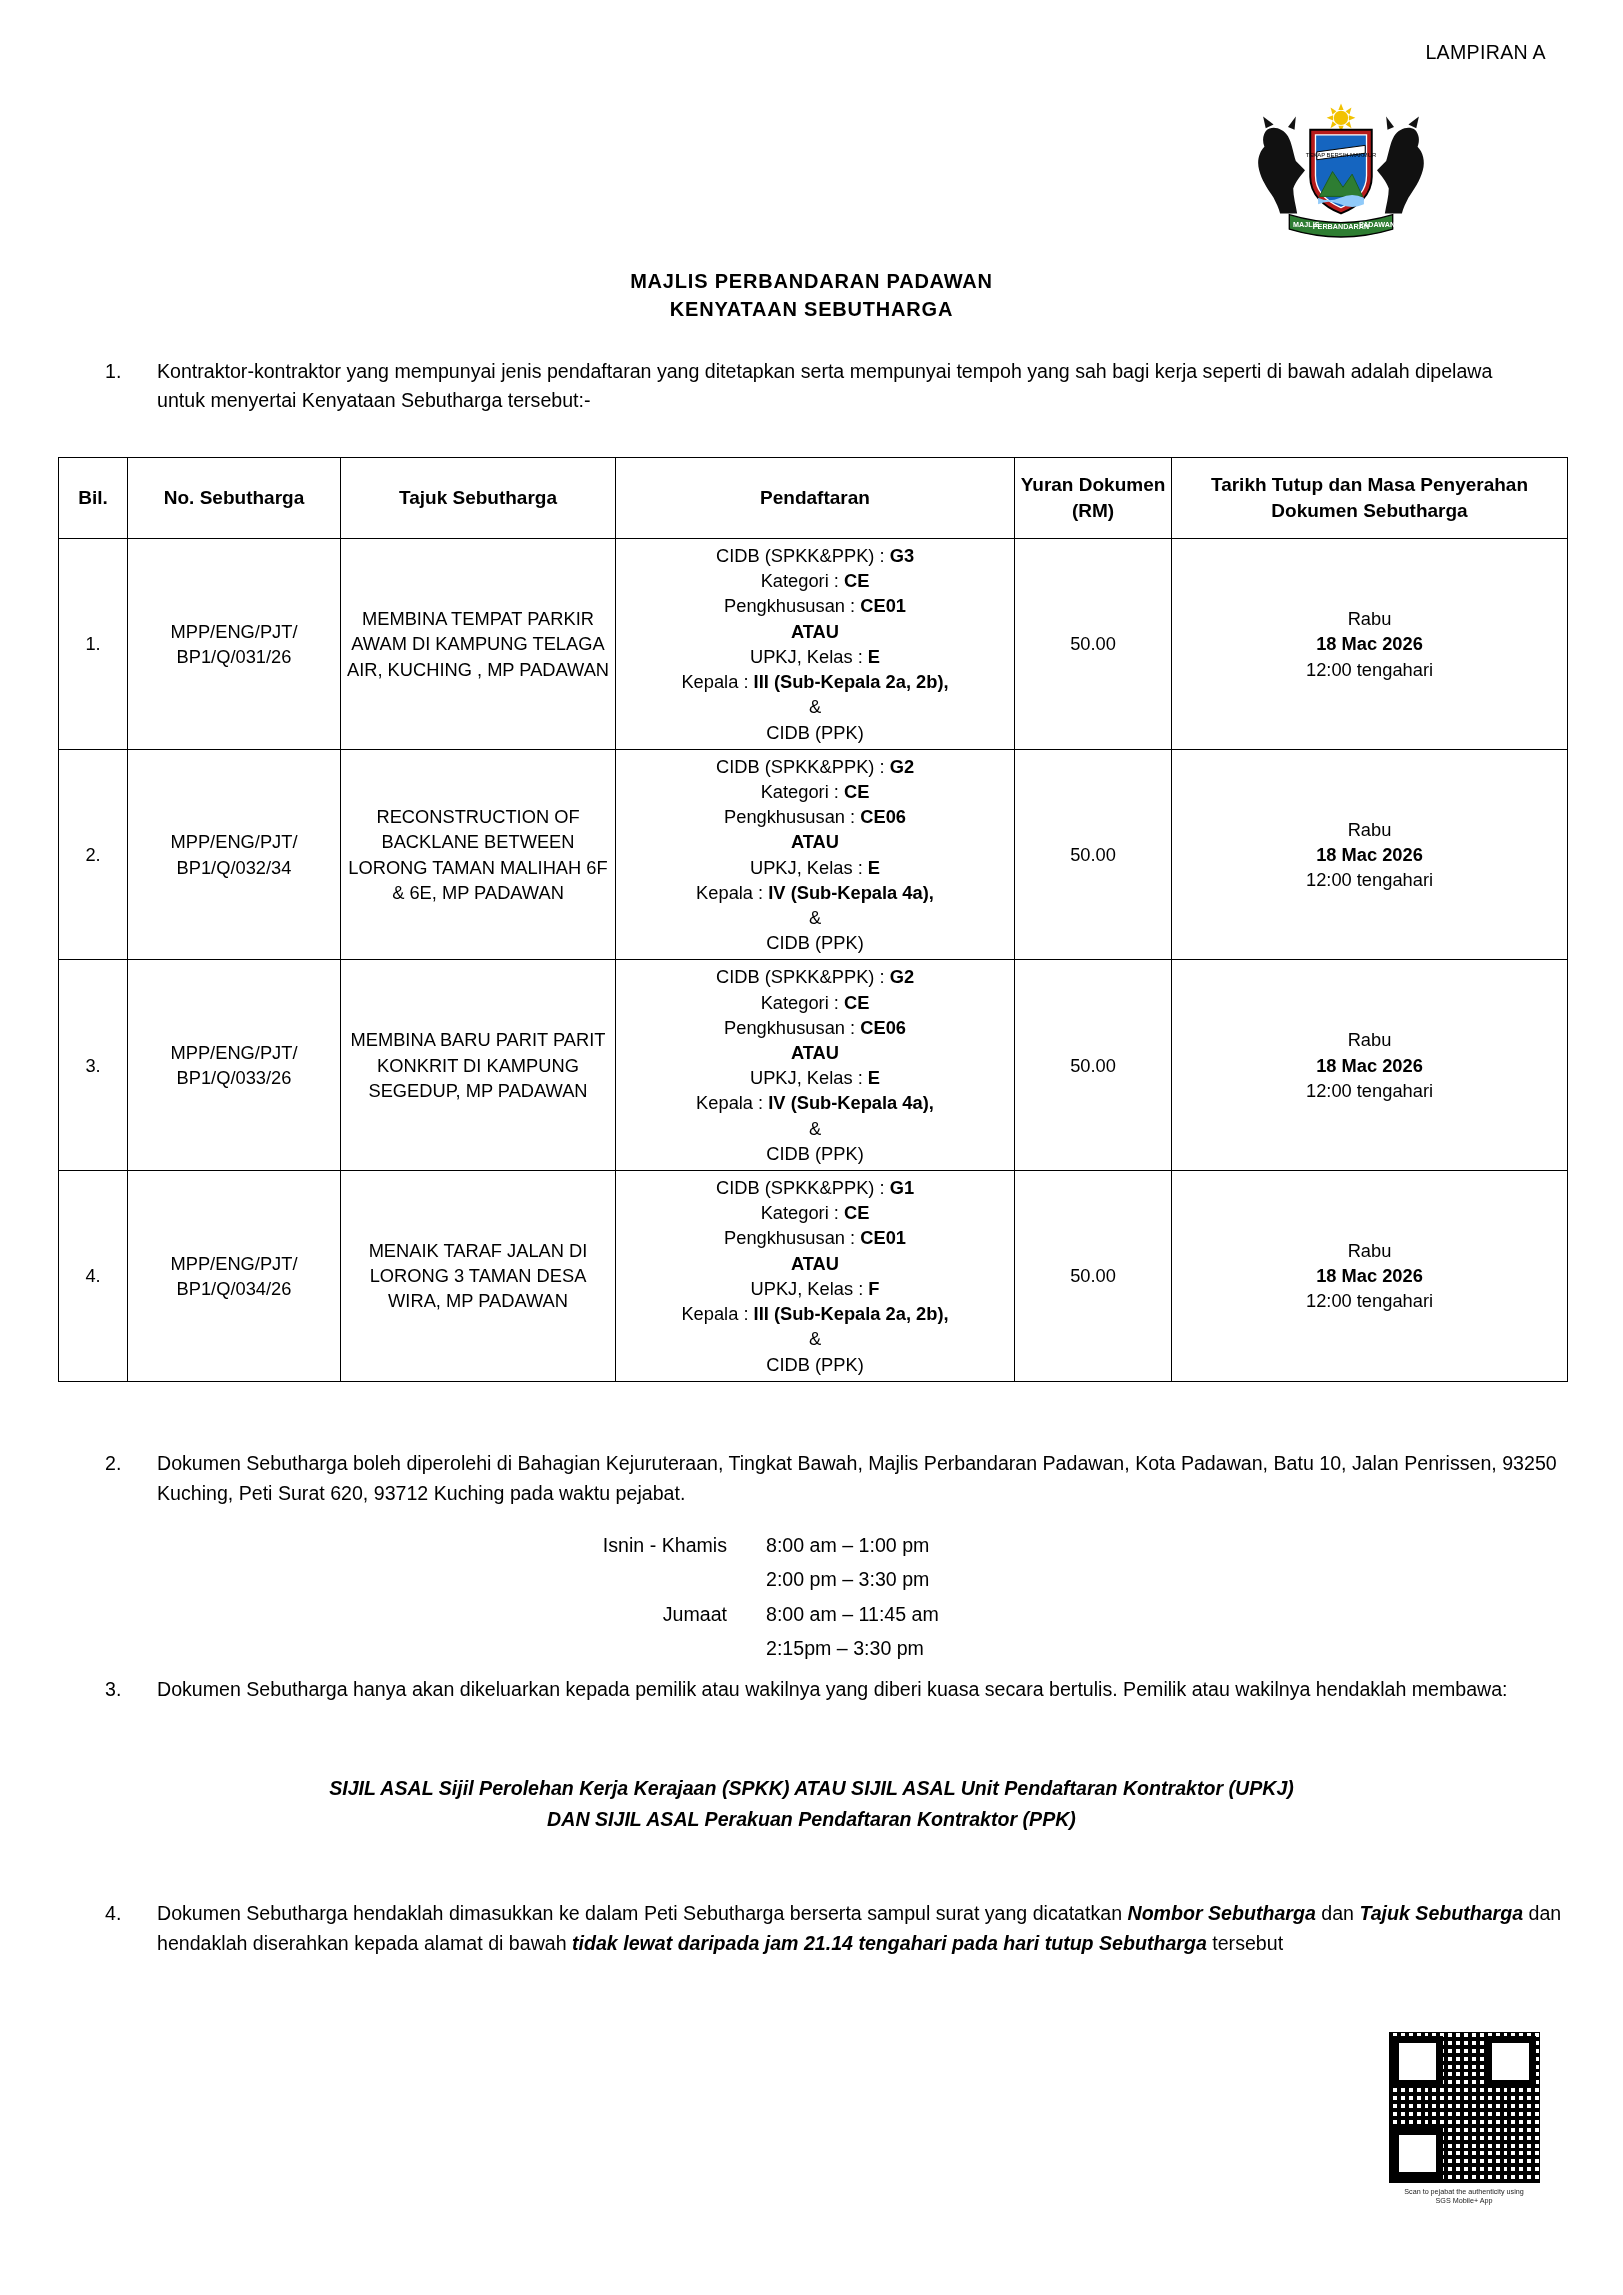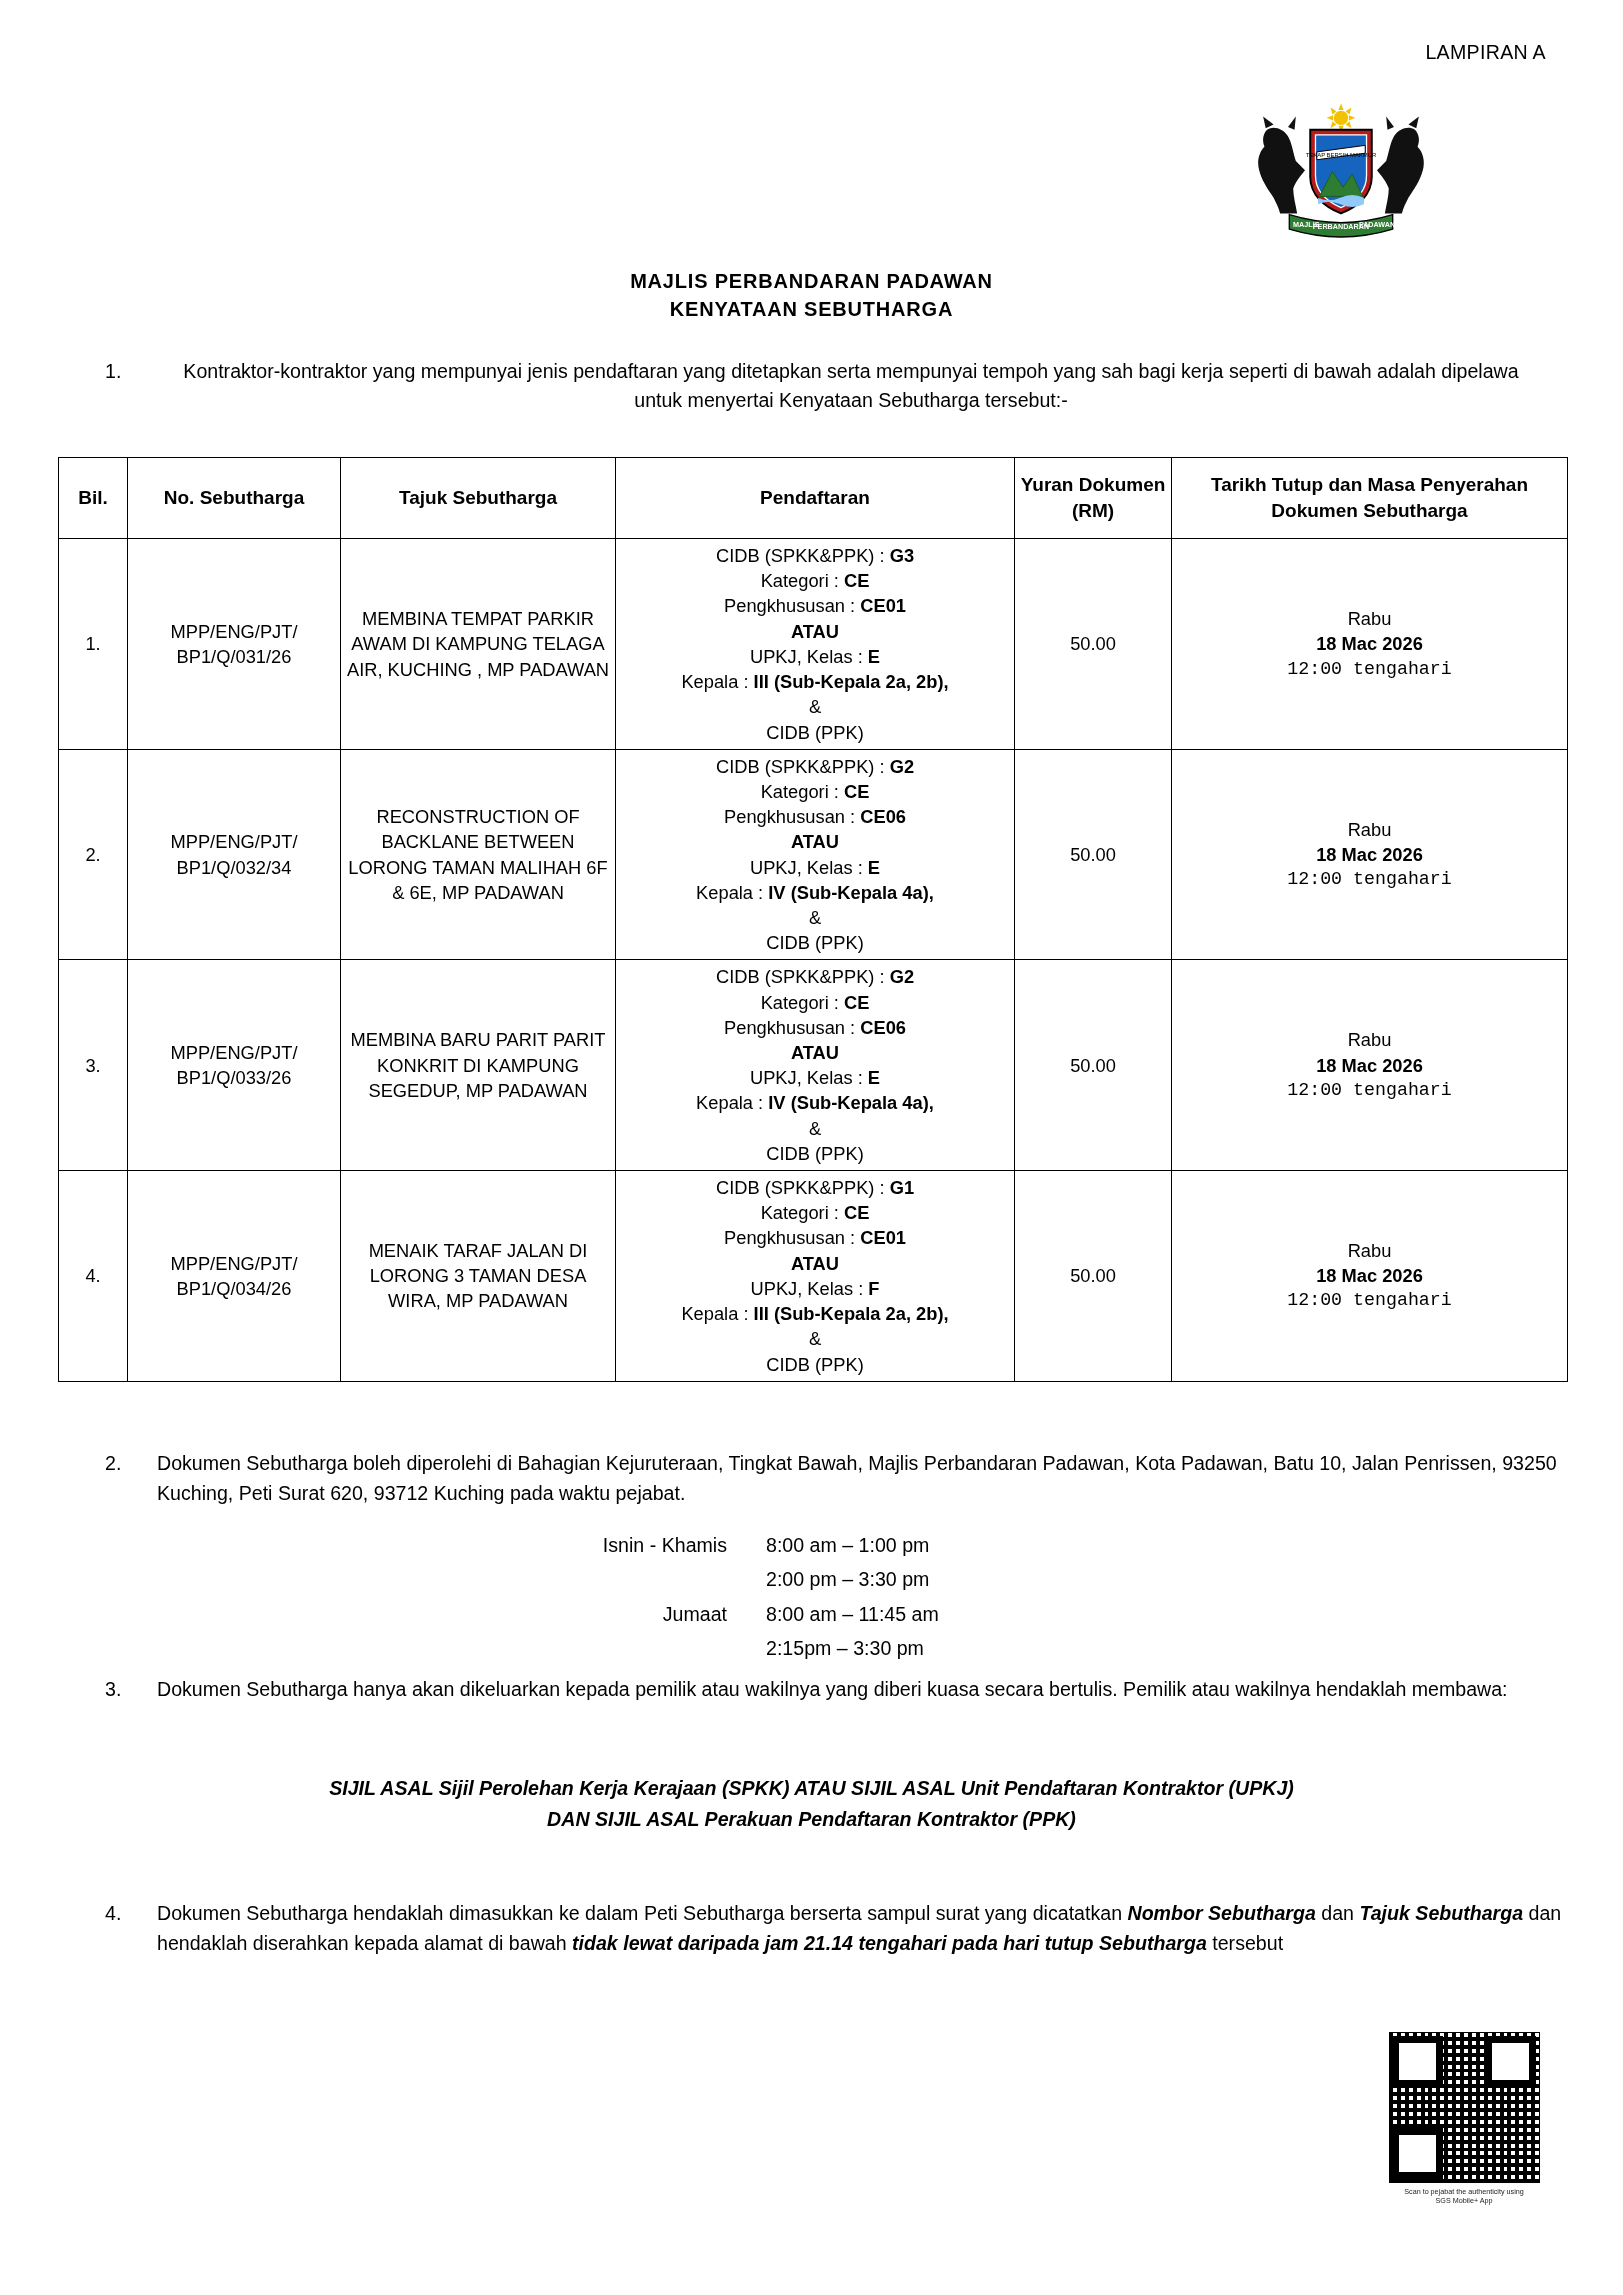--- a/index.html
+++ b/index.html
@@ -63,21 +63,20 @@
   }
   .intro .num {
     position: absolute;
     left: 0;
     top: 0;
     width: 46px;
   }
   .intro .txt {
     display: block;
     margin-left: 52px;
-    text-align: center;
   }
 
   table.main {
     position: absolute;
     top: 457px;
     left: 58px;
     width: 1508px;
     border-collapse: collapse;
     table-layout: fixed;
   }
@@ -101,21 +100,21 @@
   .col-no { width: 213px; }
   .col-tajuk { width: 275px; }
   .col-daftar { width: 399px; }
   .col-yuran { width: 157px; }
   .col-tarikh { width: 396px; }
 
   .reg-line { display: block; }
   .reg-line b { font-weight: bold; }
   .date-cell .d1 { display:block; }
   .date-cell .d2 { display:block; font-weight: bold; }
-  .date-cell .d3 { display:block;font-family:Liberation Mono, monospace; }
+  .date-cell .d3 { display:block; }
 
   .sec2 {
     position: absolute;
     top: 1449px;
     left: 105px;
     width: 1459px;
     font-size: 19.6px;
     line-height: 1.52;
   }
   .sec2 .num { position: absolute; left: 0; top: 0; width: 46px; }

